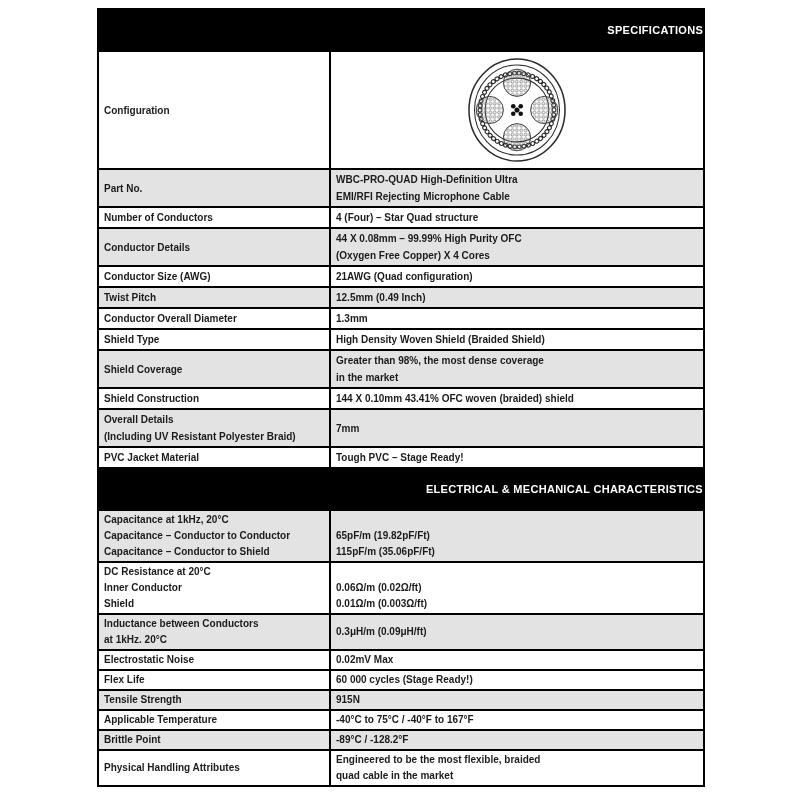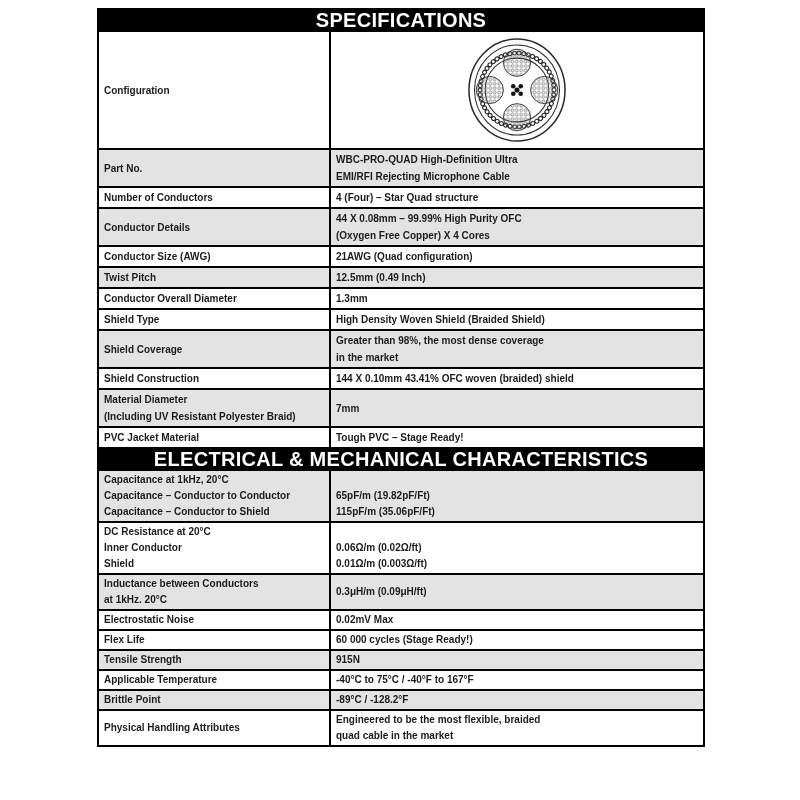--- a/index.html
+++ b/index.html
@@ -19,25 +19,25 @@
     border-collapse: collapse;
     width: 100%;
     table-layout: fixed;
   }
   td {
     border: 2px solid #000000;
   }
   tr.section-header-row td {
     background: var(--header-bg, #000);
     color: var(--header-text, #fff);
-    text-align: center;
+    text-align: right;
     font-weight: bold;
-    font-size: 20px;
+    font-size: 11px;
     line-height: 20px;
-    padding: 0 0;
+    padding: 10px 0;
     letter-spacing: 0.3px;
   }
   td.label-cell, td.value-cell {
     padding: 1px 5px;
     font-weight: bold;
     color: var(--text-color, #1b1b1b);
     font-size: 10px;
     vertical-align: middle;
     background: var(--row-bg, #fff);
     overflow: hidden;
@@ -177,21 +177,21 @@
         <tr class="s1">
           <td class="label-cell">
             <div class="line">Shield Construction</div>
           </td>
           <td class="value-cell">
             <div class="line">144 X 0.10mm 43.41% OFC woven (braided) shield</div>
           </td>
         </tr>
         <tr class="shade s1">
           <td class="label-cell">
-            <div class="line">Material Diameter</div>
+            <div class="line">Overall Details</div>
             <div class="line">(Including UV Resistant Polyester Braid)</div>
           </td>
           <td class="value-cell">
             <div class="line">7mm</div>
           </td>
         </tr>
         <tr class="s1">
           <td class="label-cell">
             <div class="line">PVC Jacket Material</div>
           </td>

